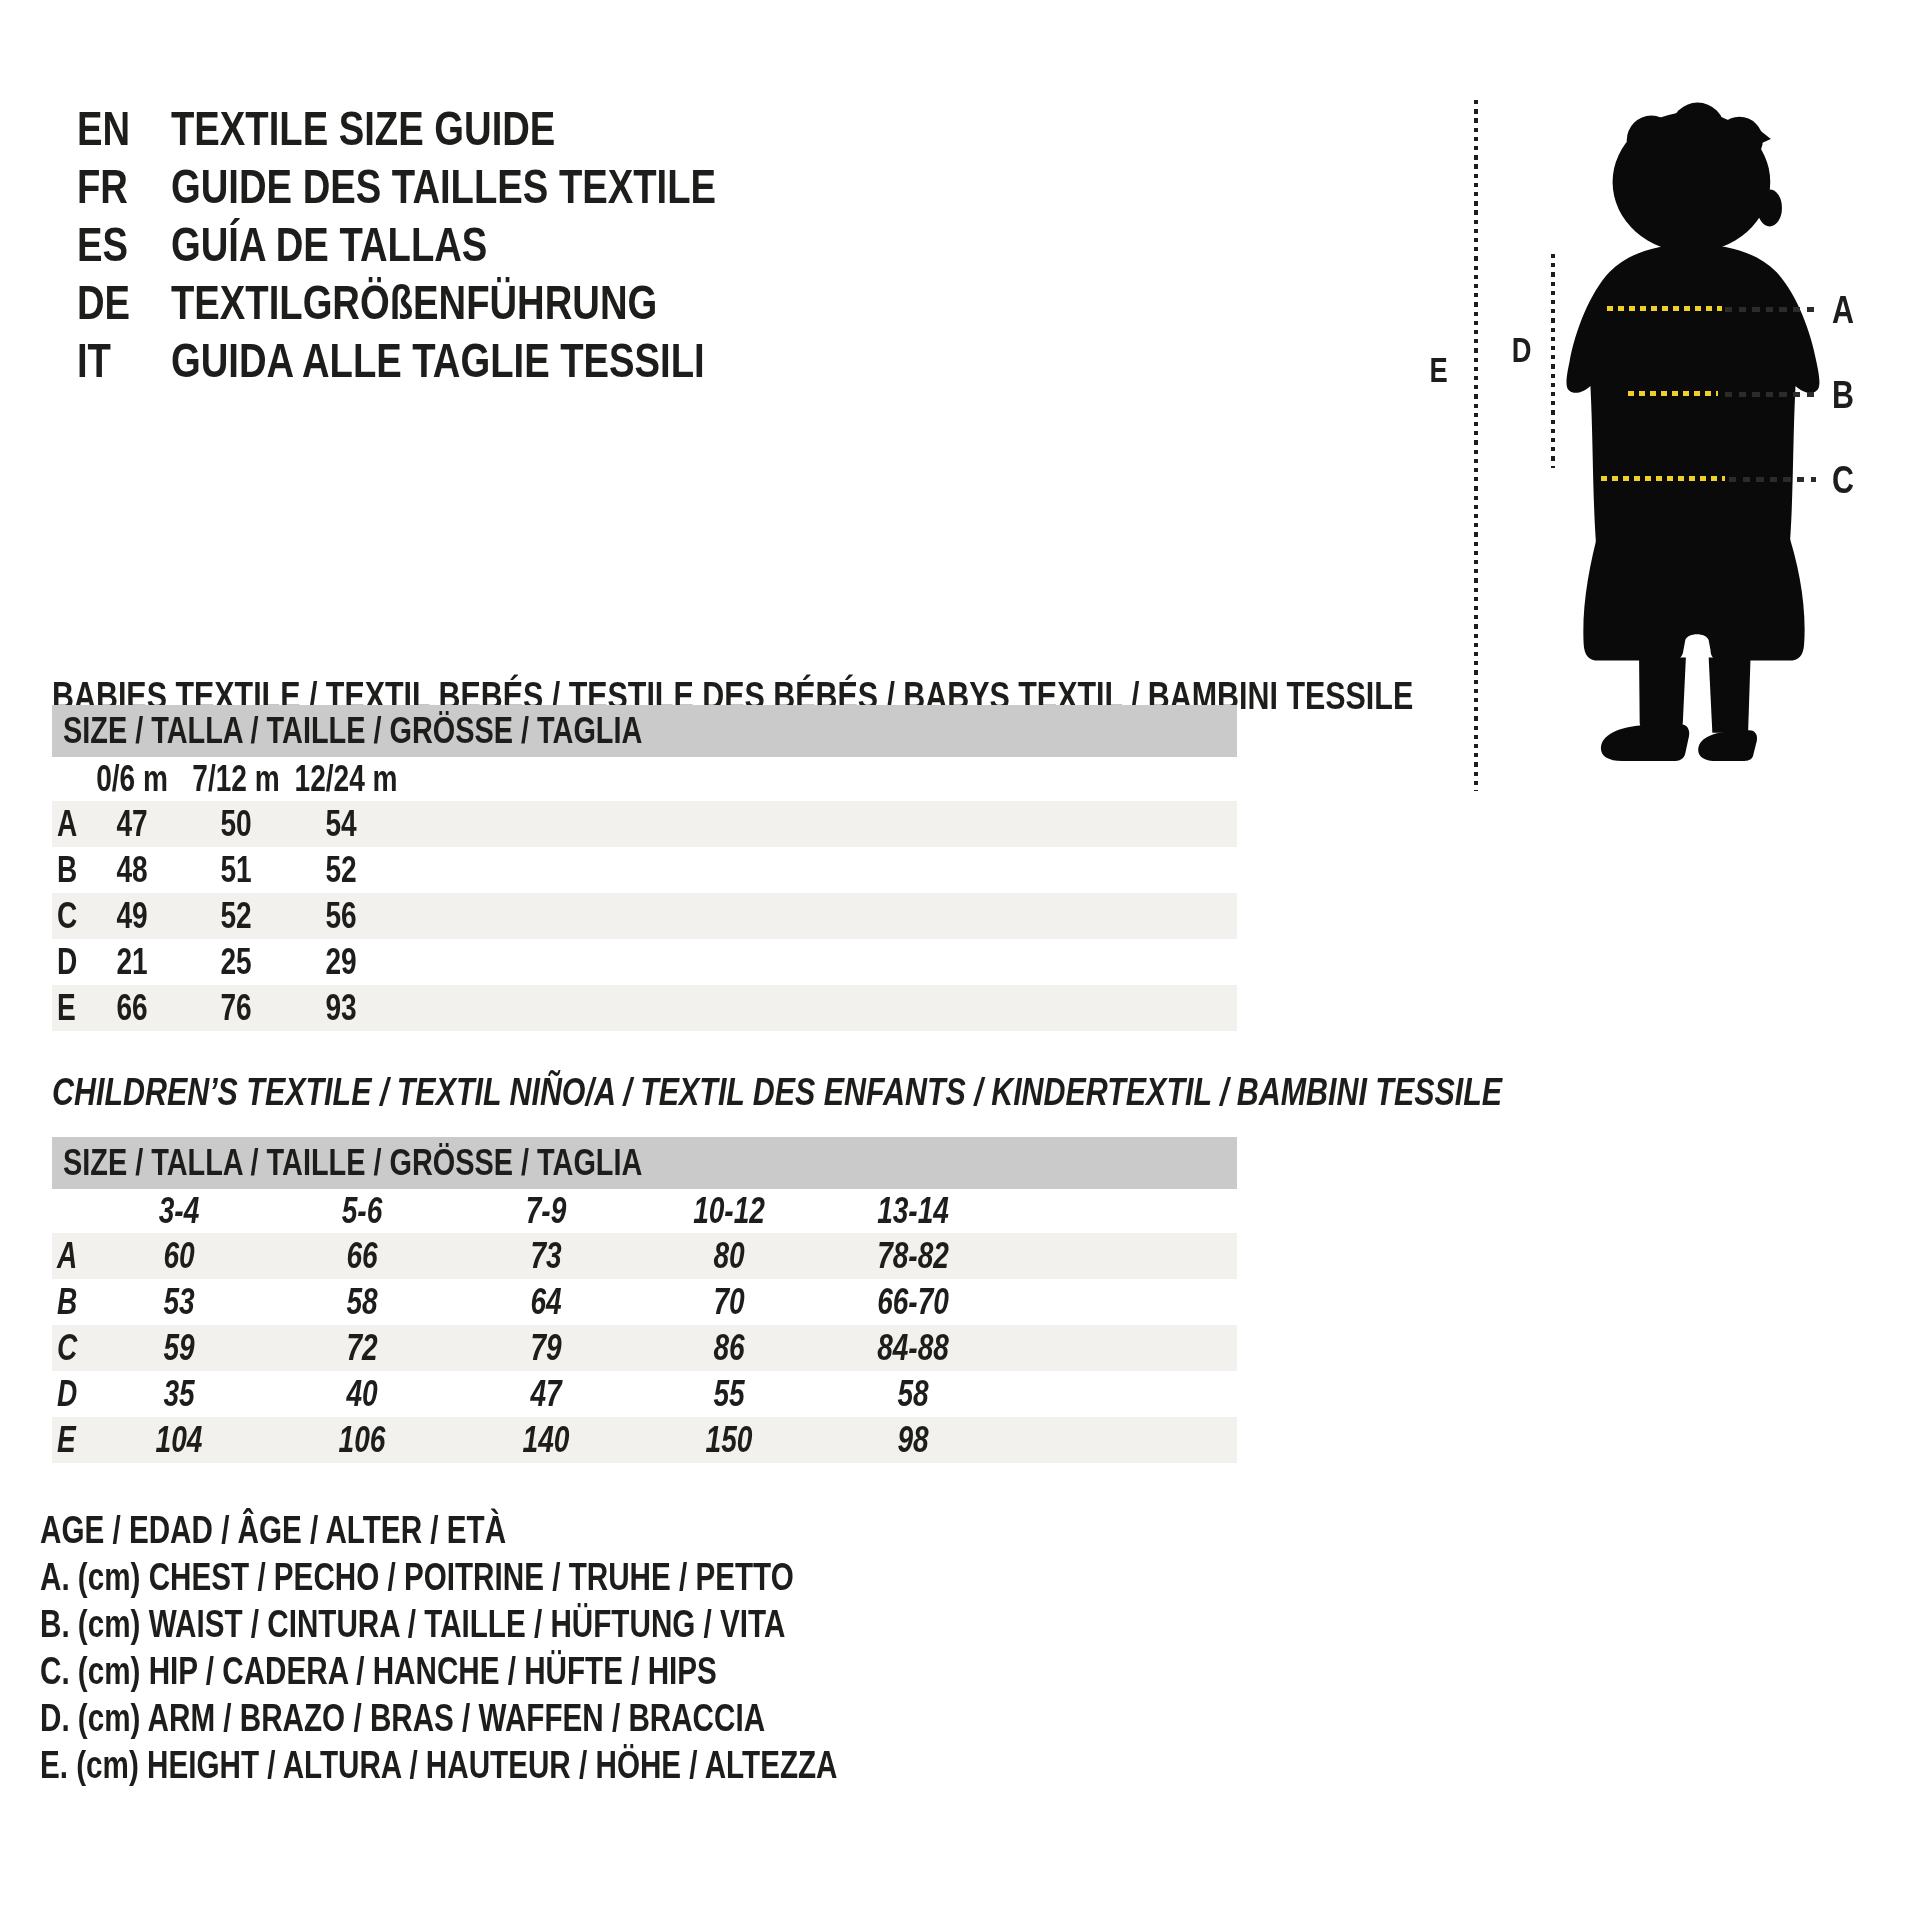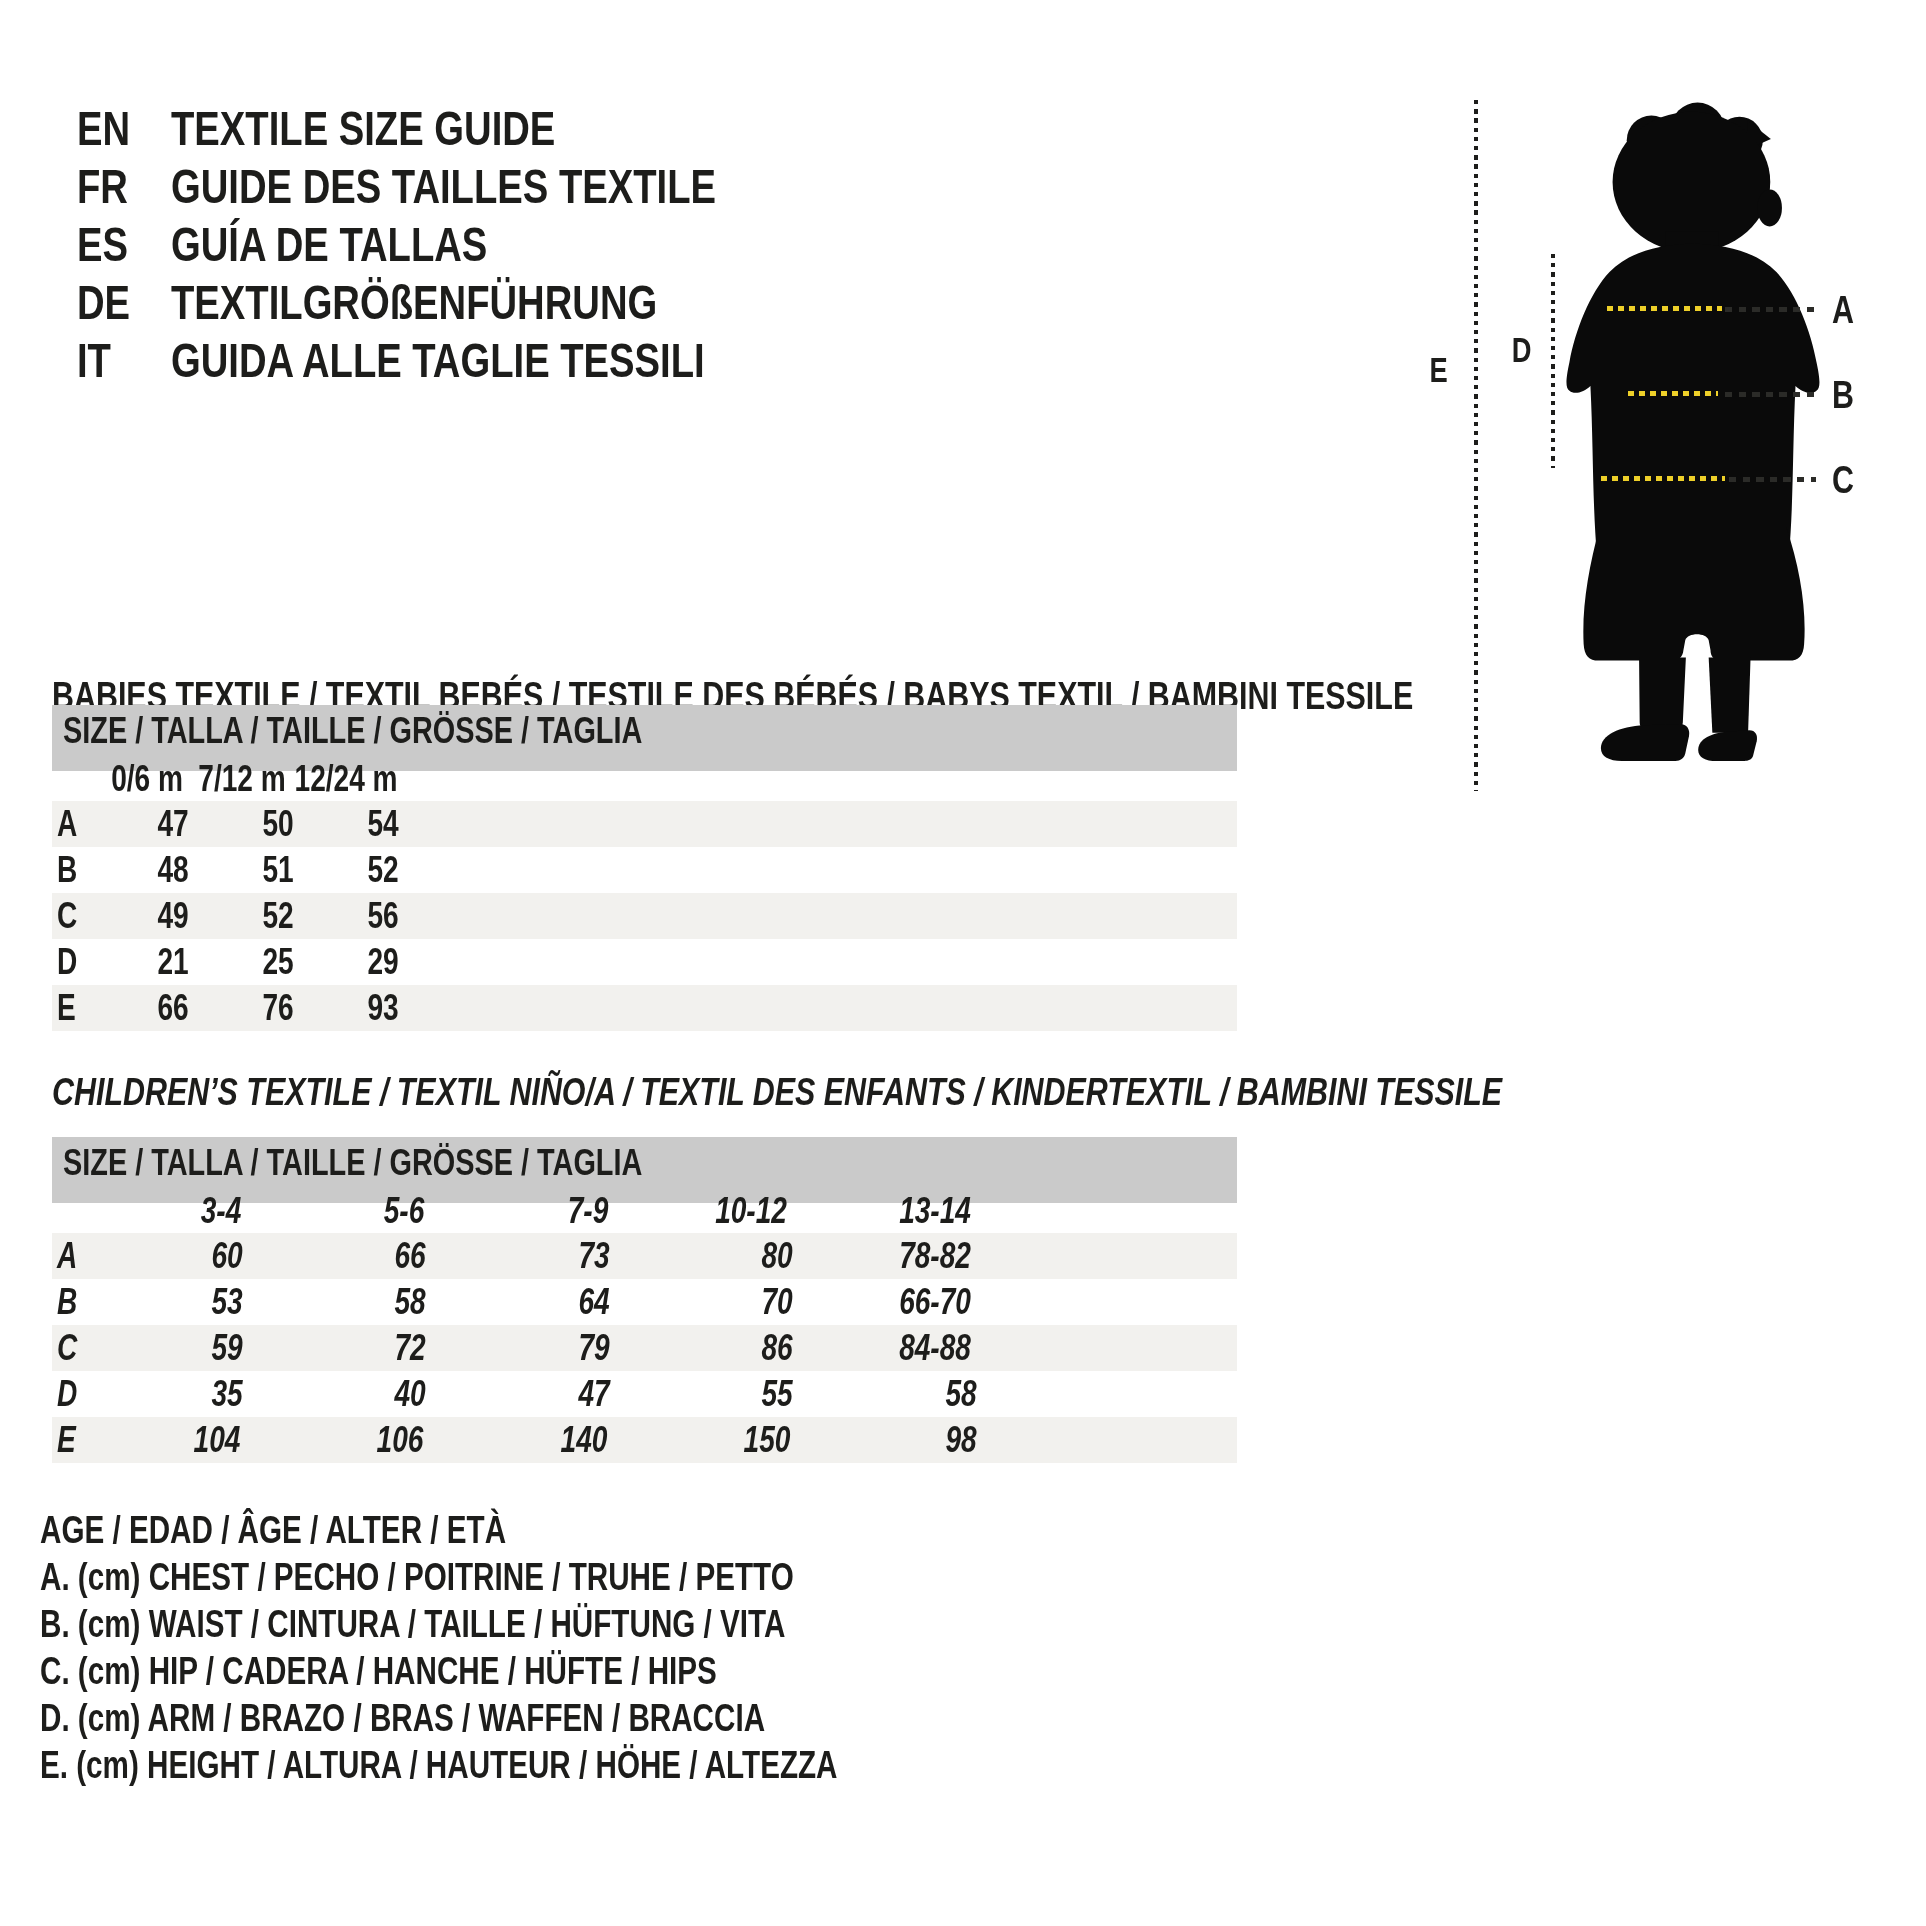--- a/index.html
+++ b/index.html
@@ -12,28 +12,28 @@
   
   .cond{display:inline-block;transform:scaleX(0.78);transform-origin:0 50%;white-space:nowrap;font-weight:bold;}
   .cond-c{display:inline-block;transform:scaleX(0.78);transform-origin:50% 50%;white-space:nowrap;font-weight:bold;}
   
   .lang-block{left:77px;top:99px;}
   .lang-row{height:58px;line-height:58px;font-size:49px;}
   .lang-code{display:inline-block;width:94px;transform:scaleX(0.78);transform-origin:0 50%;font-weight:bold;white-space:nowrap;}
   
   .sec-title{left:52px;height:39px;line-height:39px;font-size:39px;}
   
-  .size-bar{left:52px;width:1185px;height:66px;line-height:52px;background:#cacaca;font-size:37px;padding-left:11px;box-sizing:border-box;}
+  .size-bar{left:52px;width:1185px;height:52px;line-height:52px;background:#cacaca;font-size:37px;padding-left:11px;box-sizing:border-box;}
   
   .tbl{left:52px;width:1185px;}
   .hdr-row{position:relative;height:44px;line-height:44px;font-size:36px;}
   .data-row{position:relative;height:46px;line-height:46px;font-size:36px;}
   .stripe{background:#f2f1ee;}
   .rl{position:absolute;left:5px;width:49px;text-align:left;}
-  .cell{position:absolute;text-align:right;}
+  .cell{position:absolute;text-align:center;}
   .b-c0{left:18.5px;width:123px;} .b-c1{left:123px;width:123px;} .b-c2{left:228px;width:123px;}
   .c-c0{left:59px;width:136px;} .c-c1{left:242px;width:136px;} .c-c2{left:426px;width:136px;}
   .c-c3{left:609px;width:136px;} .c-c4{left:793px;width:136px;}
   
   .legend{left:40px;top:1507px;}
   .legend-line{height:47px;line-height:47px;font-size:38px;}
   
   .vdots{width:4.3px;background:repeating-linear-gradient(to bottom,#1d1d1b 0 4.3px,transparent 4.3px 9.2px);}
   .hdash-y{height:5px;background:repeating-linear-gradient(to right,#eed029 0 6.2px,transparent 6.2px 11px);z-index:3;}
   .hdash-d{height:5px;background:repeating-linear-gradient(to right,#2b2b28 0 7.4px,transparent 7.4px 13.6px);z-index:2;}

